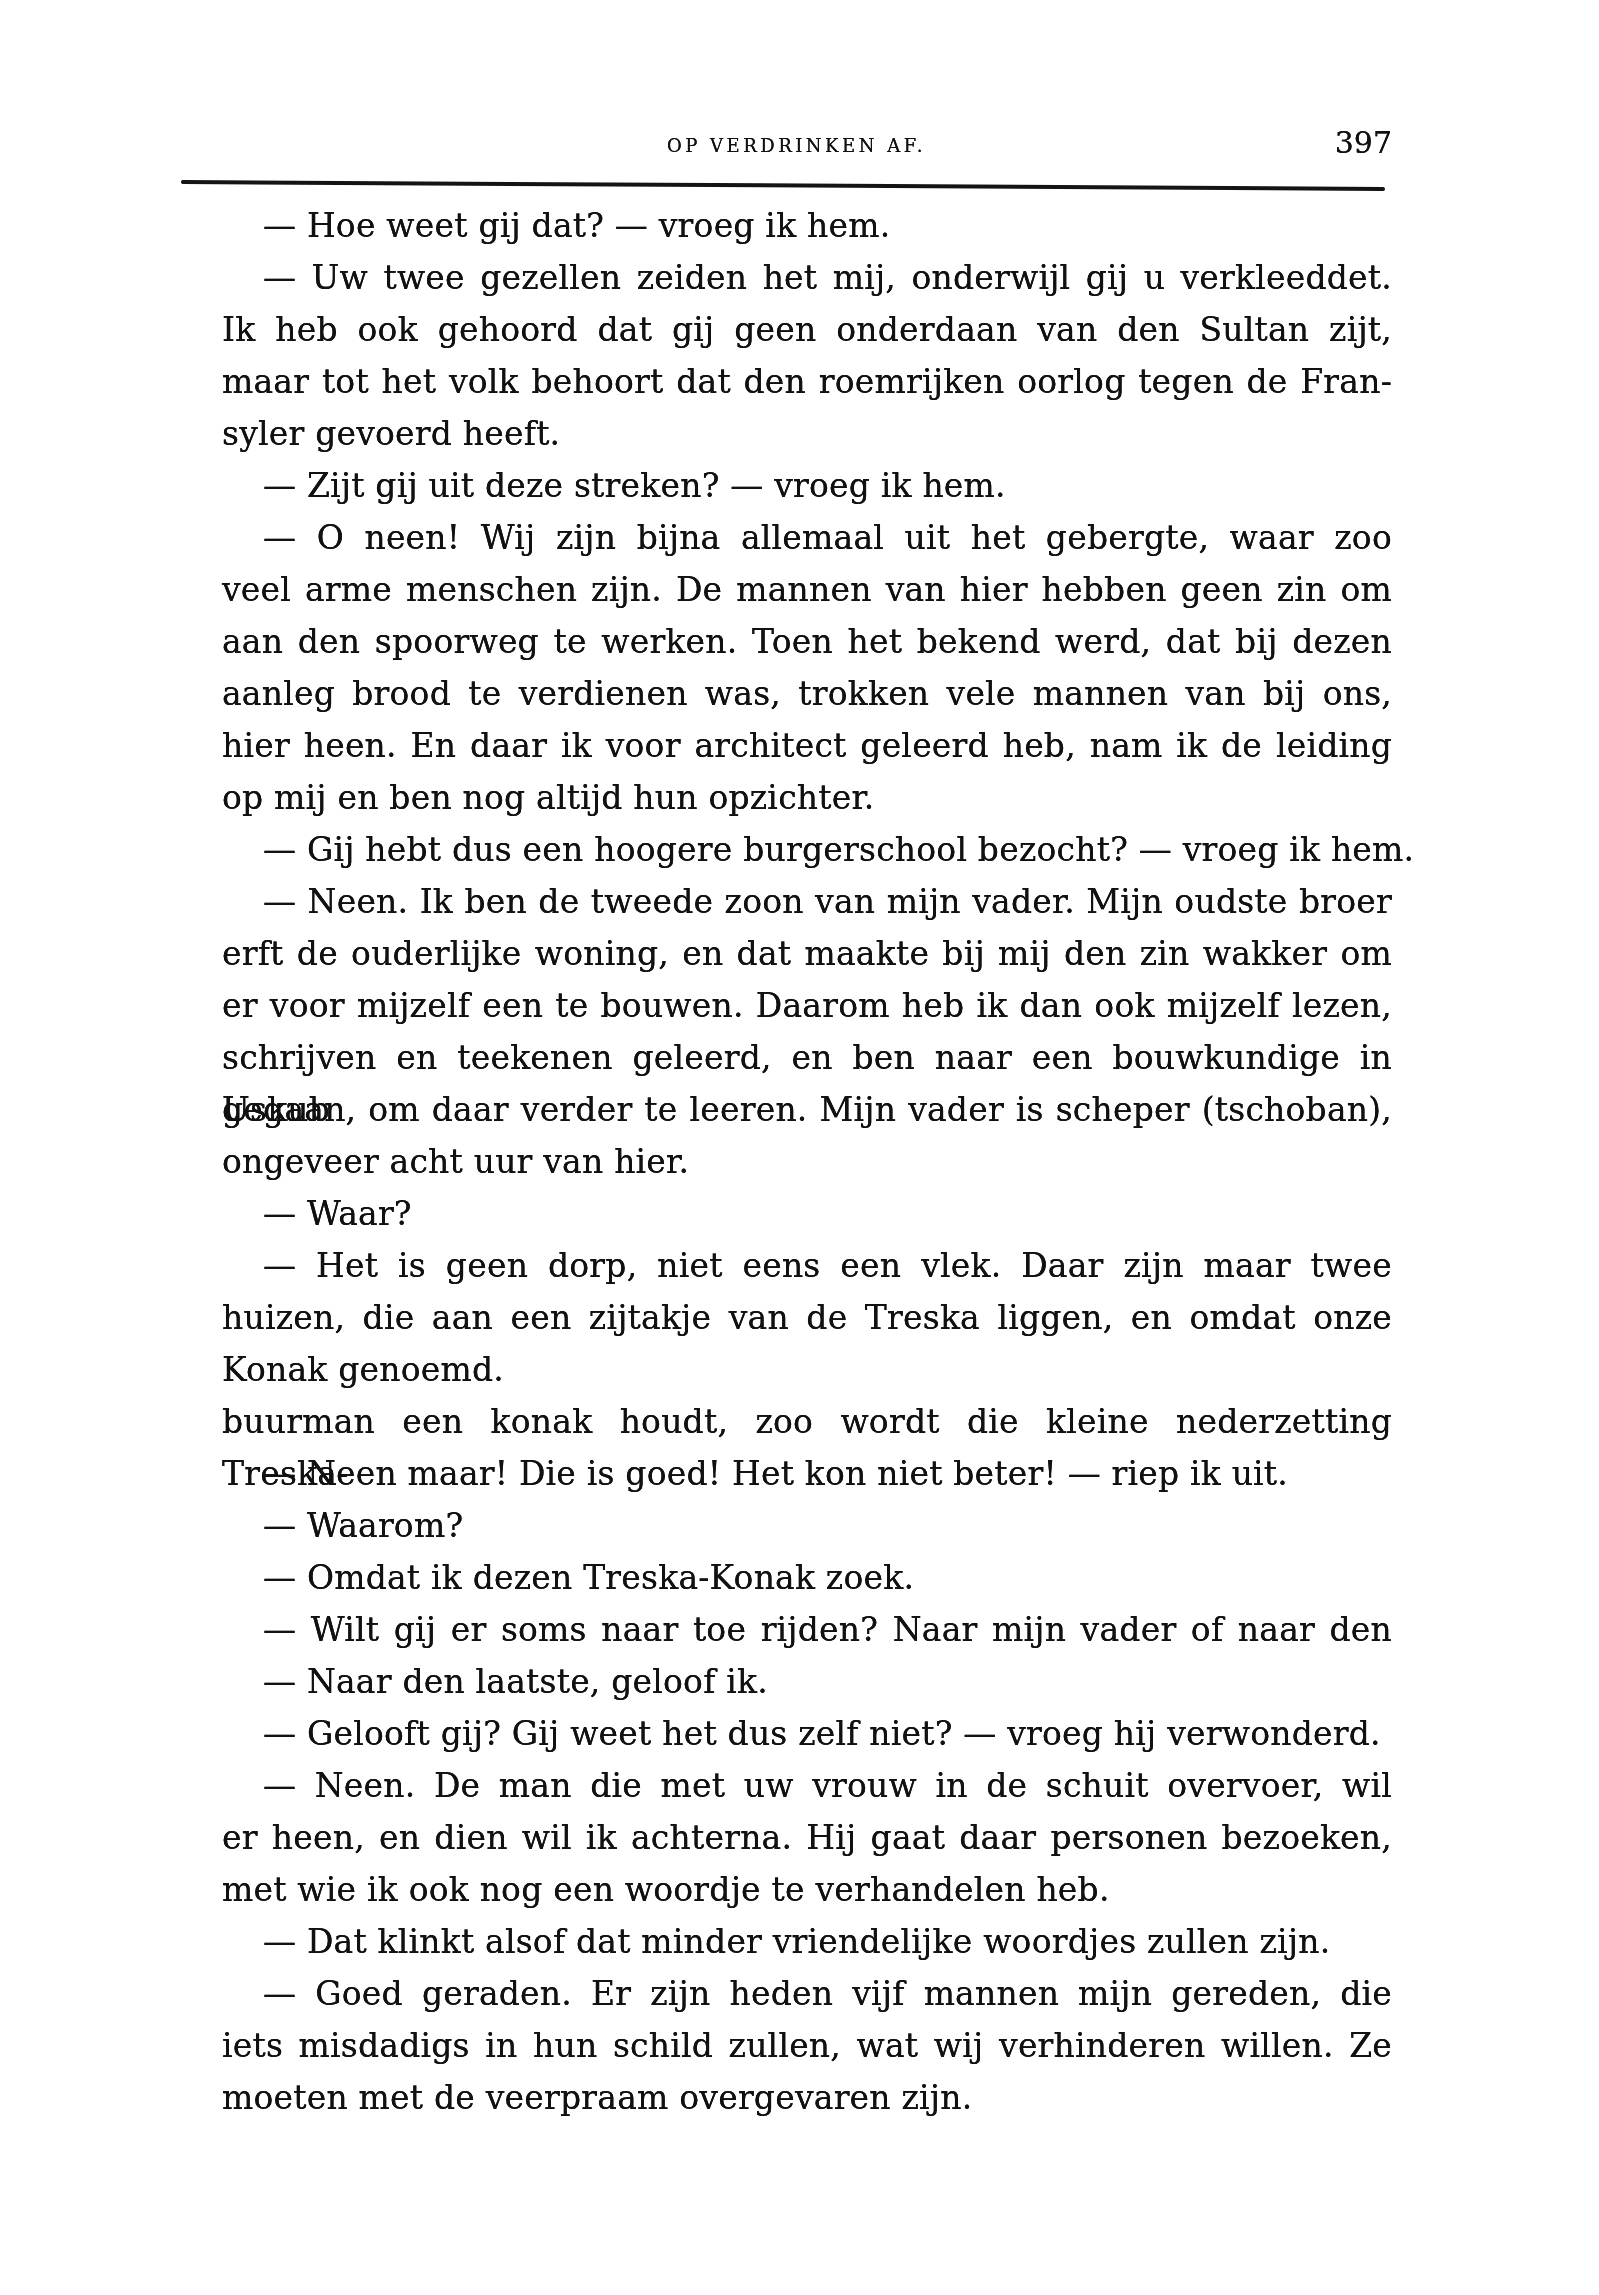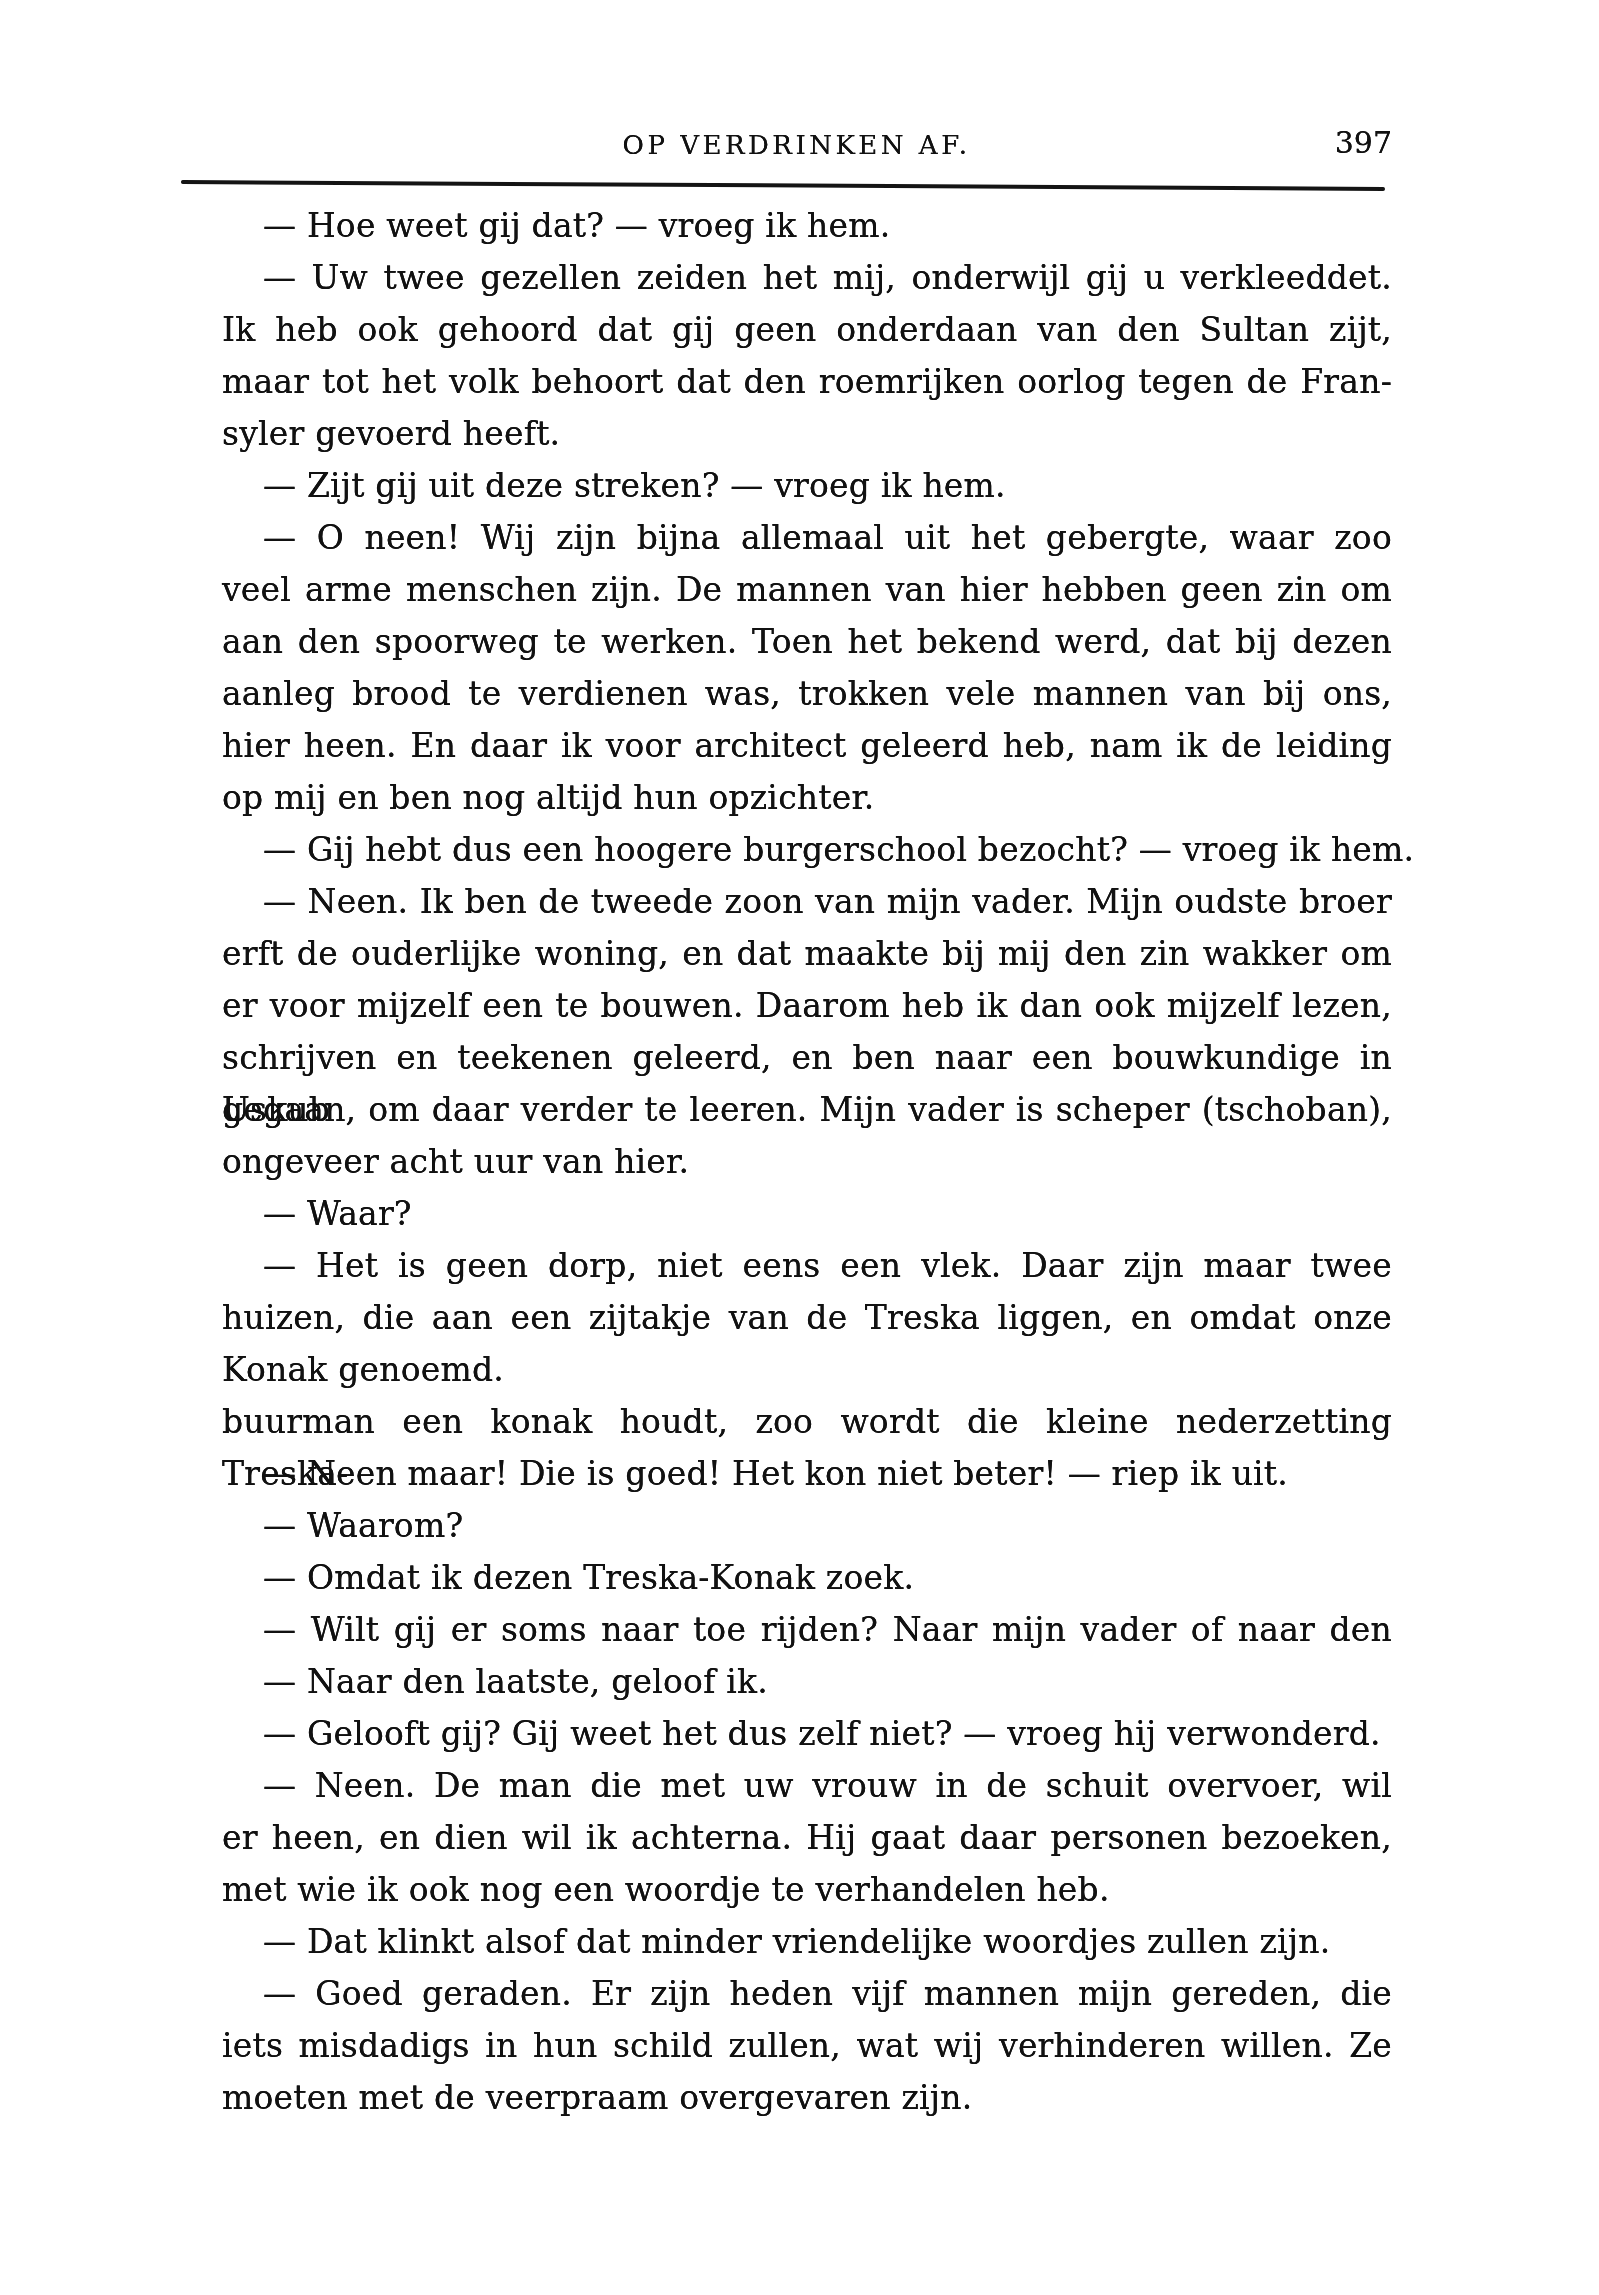--- a/index.html
+++ b/index.html
@@ -22,21 +22,21 @@
     left: 189px;
     top: 126px;
     width: 1203px;
     height: 39px;
   }
   .header-title {
     position: absolute;
     left: 12px;
     right: 0;
     text-align: center;
-    font-size: 26px;
+    font-size: 18px;
     letter-spacing: 3.5px;
     line-height: 39px;
     white-space: nowrap;
   }
   .page-number {
     position: absolute;
     right: 0;
     top: -2.7px;
     font-size: 30px;
     line-height: 39px;

